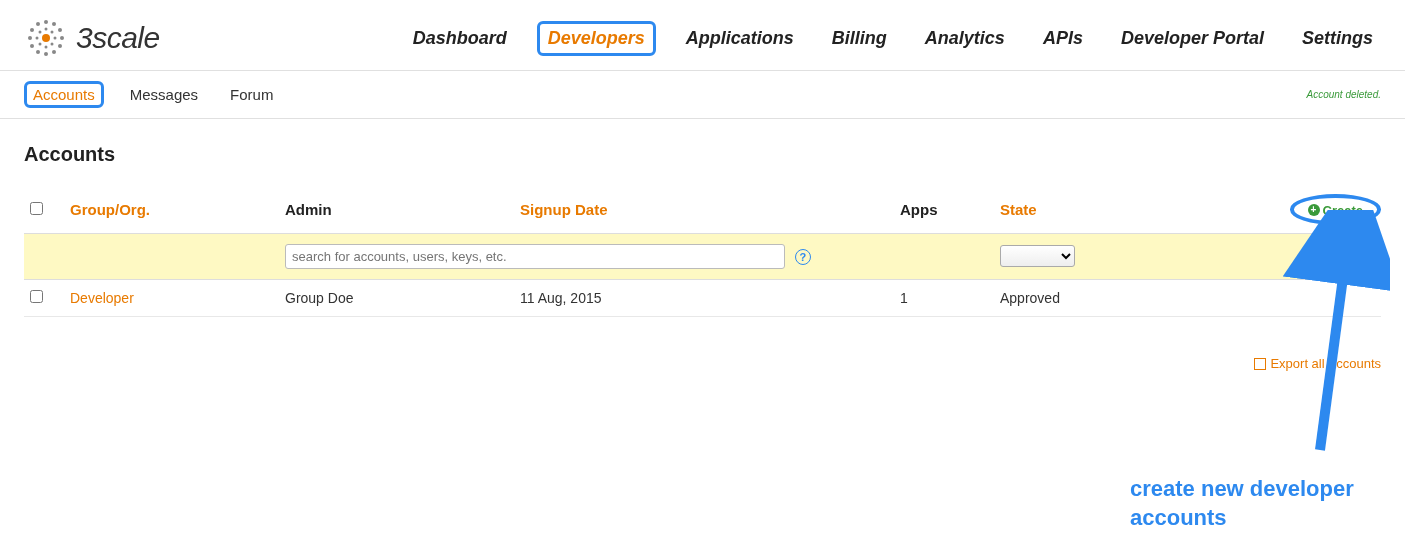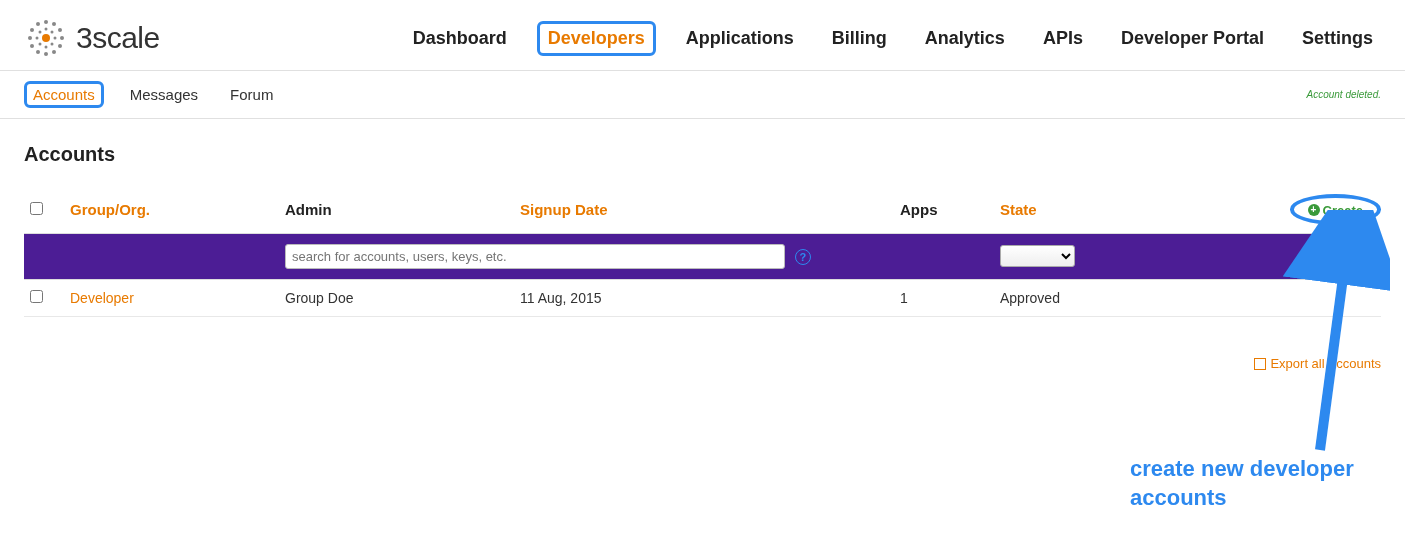--- a/index.html
+++ b/index.html
@@ -8,20 +8,21 @@
       font-size: 14px;
       color: #333;
       background: #fff;
     }
     .header {
       display: flex;
       align-items: center;
       justify-content: space-between;
       padding: 16px 24px 10px 24px;
       border-bottom: 1px solid #e0e0e0;
+      font-style: italic;
     }
     .logo {
       display: flex;
       align-items: center;
       gap: 8px;
     }
     .logo-text {
       font-size: 30px;
       font-weight: 400;
       color: #333;
@@ -99,21 +100,21 @@
     table.accounts th.dark { color: #222; }
     table.accounts th.right { text-align: right; padding-right: 0; }
     table.accounts td {
       padding: 10px 6px;
       border-bottom: 1px solid #e8e8e8;
       font-size: 14px;
       color: #333;
       vertical-align: middle;
     }
     table.accounts tr.filter-row td {
-      background: #4c1d95;
+      background: #fef9c3;
       border-top: 1px solid #ddd;
       border-bottom: 1px solid #ddd;
       padding: 10px 6px;
     }
     .link-orange { color: #e87a00; text-decoration: none; }
     .create-btn {
       display: inline-flex;
       align-items: center;
       gap: 3px;
       color: #3a9a3a;
@@ -172,21 +173,21 @@
       display:inline-block;width:12px;height:12px;border:1px solid #e87a00;margin-right:4px;position:relative;top:2px;
     }
     .annotation-arrow {
       position: absolute;
       top: 210px;
       left: 1270px;
       pointer-events: none;
     }
     .annotation-text {
       position: absolute;
-      top: 455px;
+      top: 475px;
       left: 1130px;
       color: #2d89ef;
       font-weight: 700;
       font-size: 22px;
       line-height: 1.3;
       pointer-events: none;
     }
     .col-checkbox { width: 40px; }
     .col-group { width: 215px; }
     .col-admin { width: 235px; }

